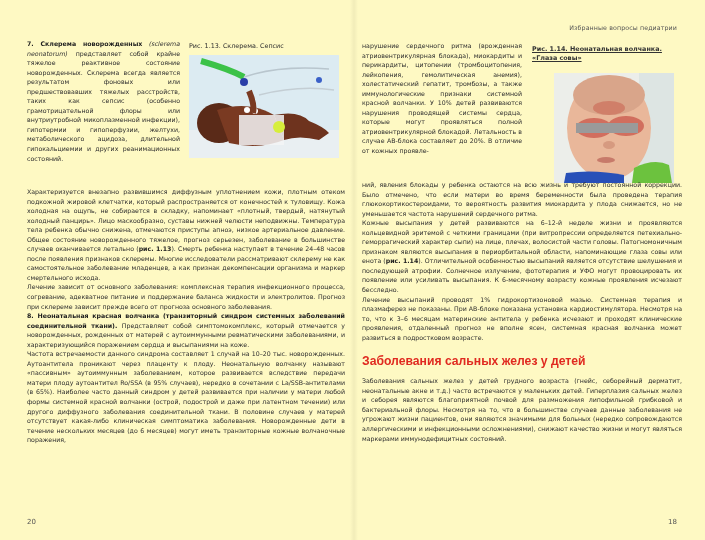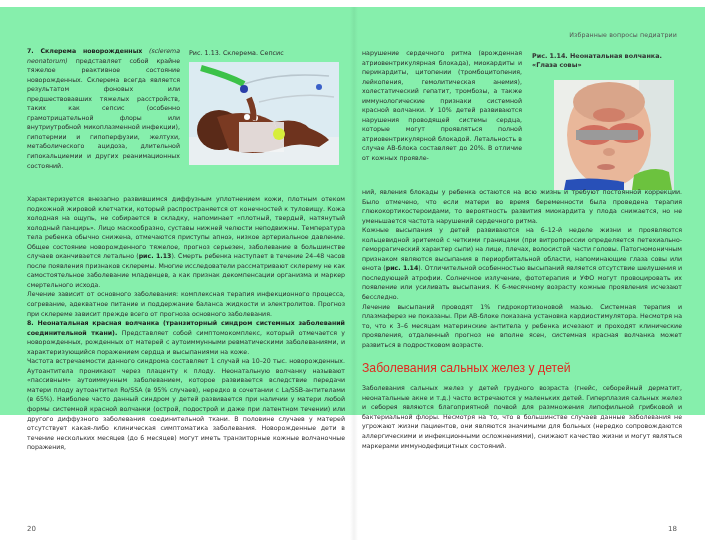--- a/index.html
+++ b/index.html
@@ -1,18 +1,18 @@
 <!DOCTYPE html>
 <html><head>
 <meta charset="utf-8">
 <style>
   * { box-sizing: border-box; margin: 0; padding: 0; }
   html, body { width: 705px; height: 540px; background: #ffffff; overflow: hidden; }
   body { font-family: "DejaVu Sans", "Liberation Sans", sans-serif; color: #2b2b2b; position: relative; }
-  .spread { position: absolute; left: 0; top: 0; width: 705px; height: 408px; background: #86efac; margin-top: 7px; }
+  .spread { position: absolute; left: 0; top: 0; width: 705px; height: 540px; background: #fef9c3; }
   .gutter { position: absolute; left: 350px; top: 0; width: 8px; height: 540px;
             background: linear-gradient(to right, rgba(0,0,0,0) 0%, rgba(0,0,0,0.05) 50%, rgba(0,0,0,0) 100%); }
   .running-head { position: absolute; top: 24px; right: 28px; font-size: 6.3px; color: #555; letter-spacing: 0.1px; }
   .page-num { position: absolute; top: 518px; font-size: 7px; color: #555; }
   .page-num.left { left: 27px; }
   .page-num.right { right: 28px; }
 
   .p { font-size: 6.25px; line-height: 9.55px; text-align: justify; color: #2e2e2e; }
   .p b { font-weight: bold; color: #1e1e1e; }
   .p i { font-style: italic; color: #333; }
@@ -21,25 +21,25 @@
   .lp-col-top { position: absolute; left: 27px; top: 39px; width: 153px; }
   .fig13 { position: absolute; left: 189px; top: 42px; width: 160px; }
   .fig-caption { font-size: 6.4px; color: #2e2e2e; line-height: 9px; }
   .fig13 .photo { margin-top: 4px; width: 150px; height: 103px; border-radius: 1px; overflow: hidden; position: relative;
     background: linear-gradient(135deg, #d9e9f1 0%, #e8f2f6 40%, #cfe1ec 100%); }
   .lp-body { position: absolute; left: 27px; top: 187px; width: 318px; }
 
   
   .rp-col-top { position: absolute; left: 362px; top: 41px; width: 160px; }
   .fig14 { position: absolute; left: 532px; top: 45px; width: 170px; }
-  .fig14 .fig-caption { font-weight: bold; color: #333; }
+  .fig14 .fig-caption { font-weight: bold; color: #333; text-decoration: underline; }
   .fig14 .photo { margin-top: 10px; width: 120px; height: 110px; margin-left: 22px; position: relative; overflow: hidden;
     background: linear-gradient(90deg, #f1f1ee 0%, #e6ebe9 60%, #dfe5e4 100%); }
   .rp-body { position: absolute; left: 362px; top: 180px; width: 320px; }
-  .section-title { font-family: "Liberation Sans", sans-serif; font-weight: normal; color: #e02a20; font-size: 12.2px; line-height: 13px; margin: 13px 0 8px 0; }
+  .section-title { font-family: "Liberation Sans", sans-serif; font-weight: bold; color: #e02a20; font-size: 12.2px; line-height: 13px; margin: 13px 0 8px 0; }
   .p + .p { margin-top: 0; }
 </style>
 </head>
 <body>
 
 <div class="spread">
   <div class="gutter"></div>
 
   <div class="running-head">Избранные вопросы педиатрии</div>
 

